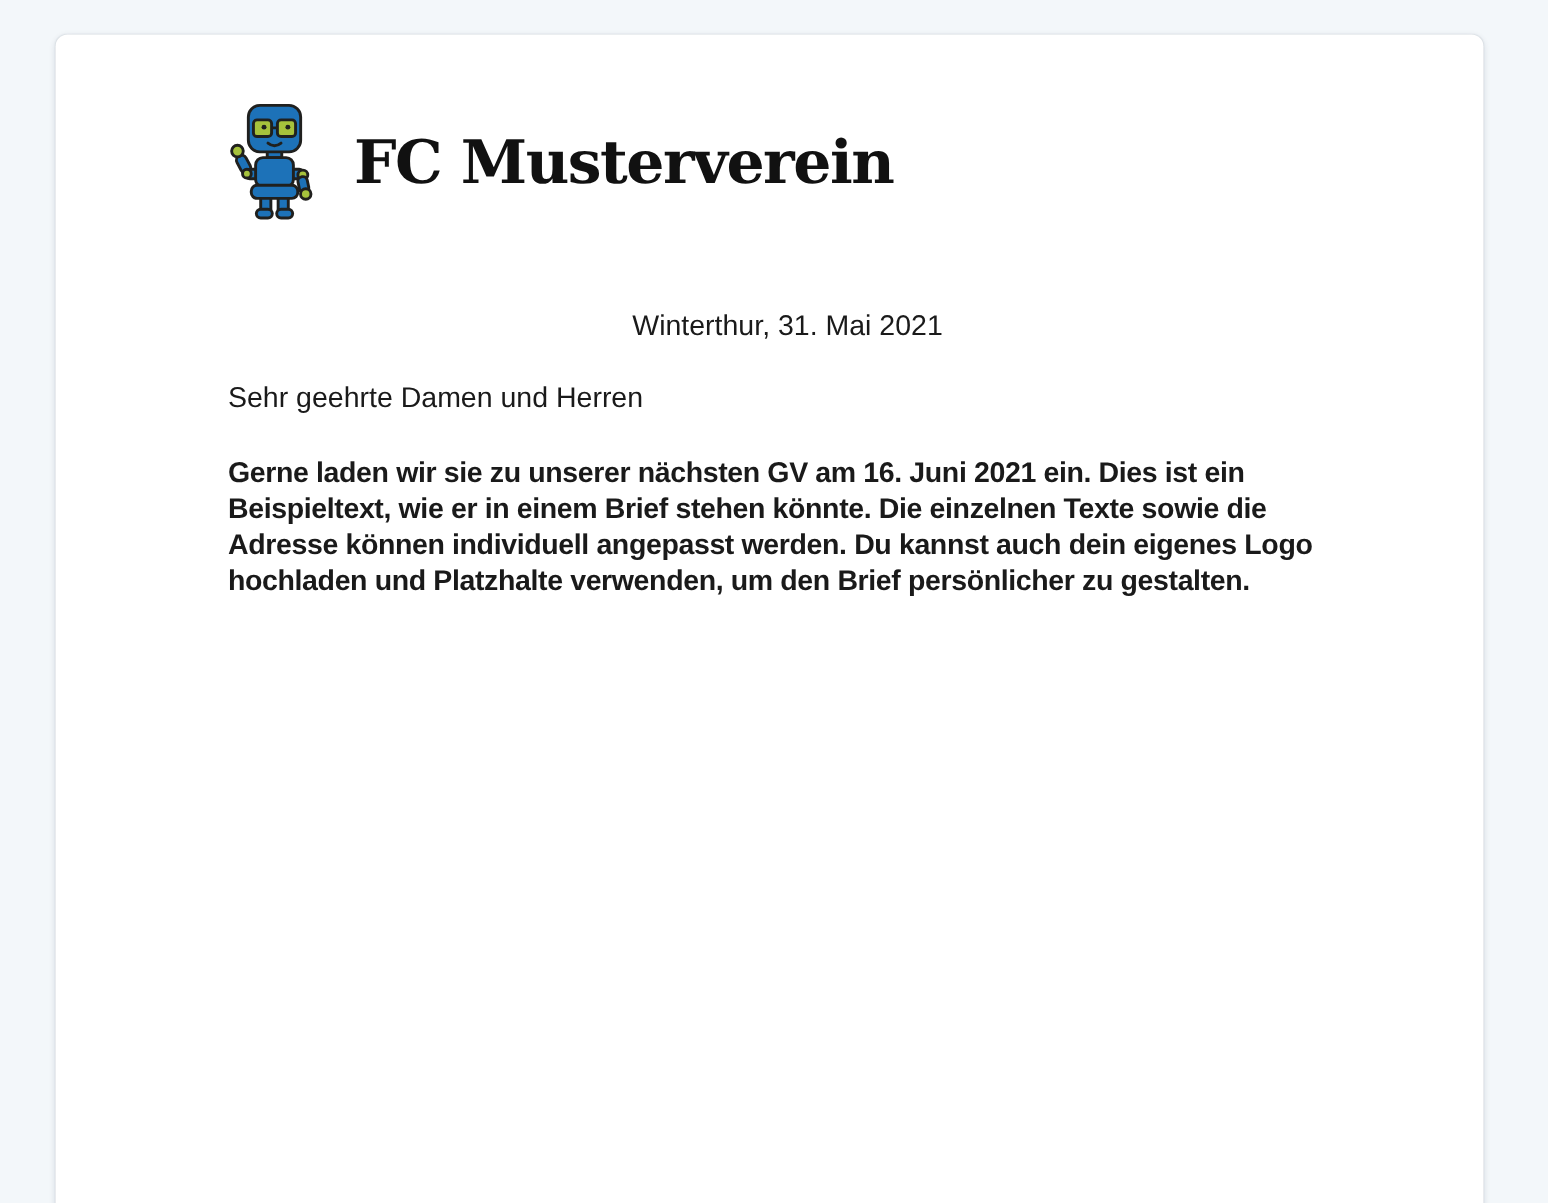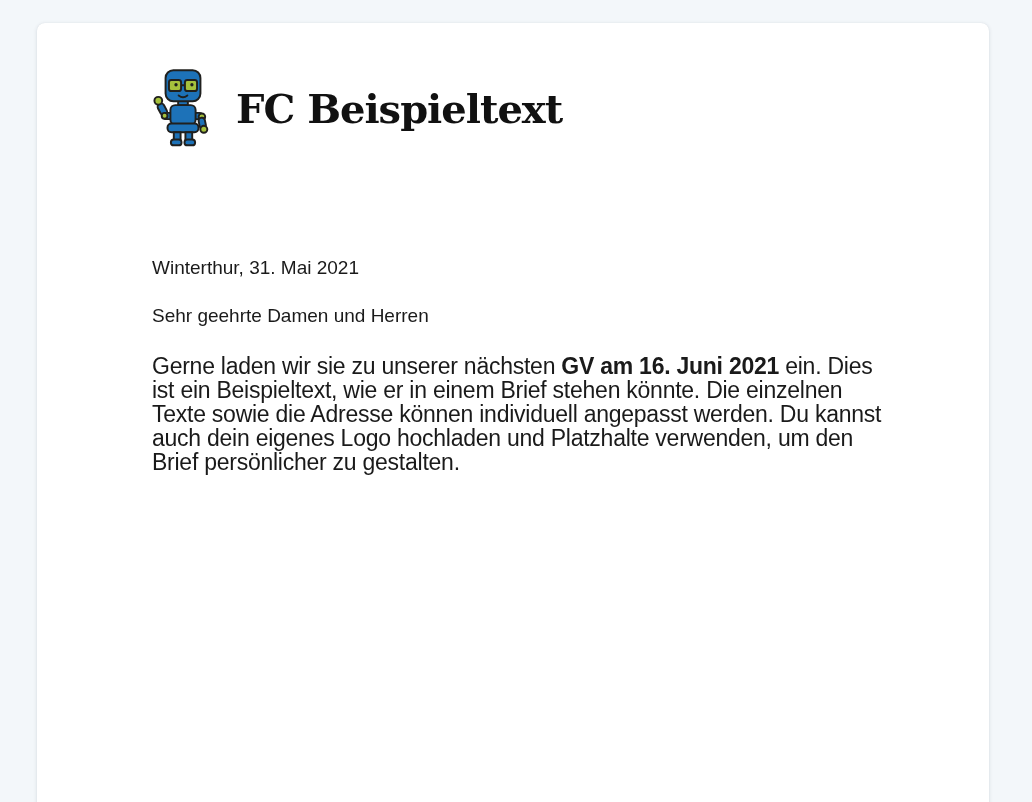--- a/index.html
+++ b/index.html
@@ -37,42 +37,43 @@
     letter-spacing: -1px;
     color: #111111;
     white-space: nowrap;
   }
   .address {
     margin-top: 117px;
     font-size: 19px;
     line-height: 24px;
   }
   .date-line {
-    margin-top: 108px;
+    margin-top: 58px;
     font-size: 19px;
     line-height: 24px;
-    text-align: left;
+    text-align: center;
   }
   .subject {
     margin-top: 16px;
     font-size: 19px;
     line-height: 24px;
     font-weight: bold;
   }
   .salutation {
     margin-top: 24px;
     font-size: 19px;
     line-height: 24px;
   }
   .body-text {
     margin-top: 26px;
-    font-size: 23px;
+    font-size: 19px;
     line-height: 24px;
     letter-spacing: -0.25px;
     max-width: 750px;
+    font-weight: bold;
   }
   .closing {
     margin-top: 24px;
     font-size: 19px;
     line-height: 24px;
   }
 </style>
 </head>
 <body>
 
@@ -109,21 +110,21 @@
             <rect x="16" y="57" width="32" height="9" rx="4" fill="#1d72b8"></rect>
 
             <rect x="22.5" y="66" width="7" height="8" fill="#1d72b8"></rect>
             <rect x="34.5" y="66" width="7" height="8" fill="#1d72b8"></rect>
 
             <rect x="19.5" y="73.5" width="11" height="6" rx="3" fill="#1d72b8"></rect>
             <rect x="33.5" y="73.5" width="11" height="6" rx="3" fill="#1d72b8"></rect>
           </g>
         </svg>
       </span>
-      <h1 class="club-name">FC Beispieltext</h1>
+      <h1 class="club-name">FC Musterverein</h1>
     </div>
 
 
     <div class="date-line">Winterthur, 31. Mai 2021</div>
 
 
     <div class="salutation">Sehr geehrte Damen und Herren</div>
 
     <p class="body-text"><span>Gerne laden wir sie zu unserer nächsten </span><strong>GV am 16. Juni 2021</strong><span> ein. Dies ist ein Beispieltext, wie er in einem Brief stehen könnte. Die einzelnen Texte sowie die Adresse können individuell angepasst werden. Du kannst auch dein eigenes Logo hochladen und Platzhalte verwenden, um den Brief persönlicher zu gestalten.</span></p>
 

